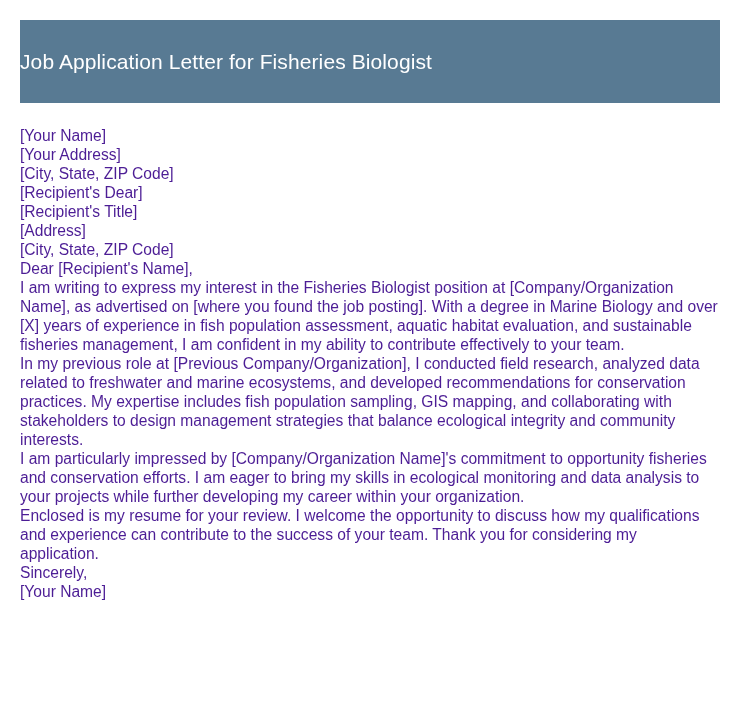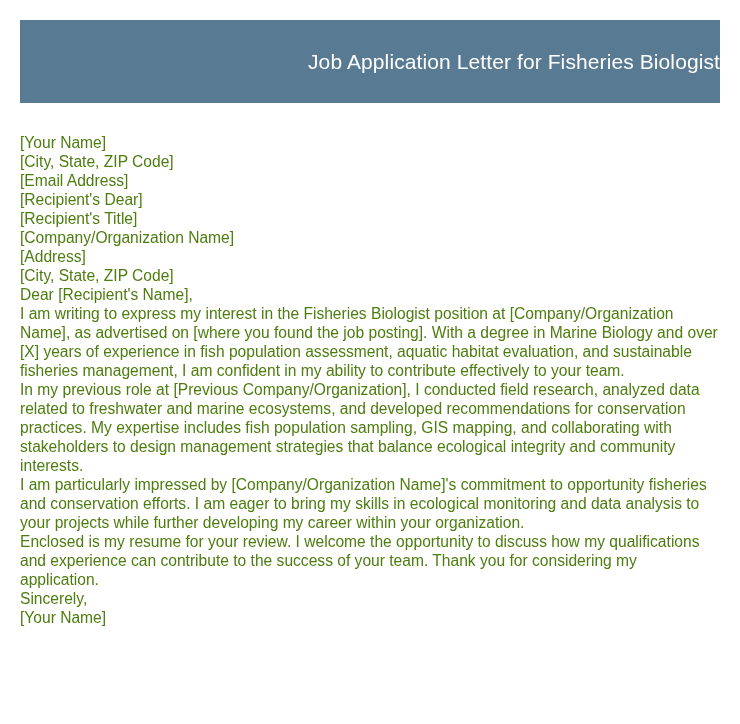--- a/index.html
+++ b/index.html
@@ -15,59 +15,58 @@
     }
     .header {
       position: absolute;
       left: 20px;
       top: 20px;
       width: 700px;
       height: 83px;
       background: #587a93;
       display: flex;
       align-items: center;
-      justify-content: flex-end;
+      justify-content: flex-start;
     }
     .header-title {
       color: #ffffff;
       font-size: 21px;
       letter-spacing: 0.1px;
       font-weight: normal;
     }
     .content {
       position: absolute;
       left: 20px;
-      top: 133px;
+      top: 126px;
       width: 700px;
-      color: #4d7c0f;
+      color: #4c1d95;
       font-size: 15.6px;
       line-height: 19px;
     }
     .line, .para {
       margin: 0;
       padding: 0;
     }
   </style>
 </head>
 <body>
 
 <div class="header">
   <h1 class="header-title">Job Application Letter for Fisheries Biologist</h1>
 </div>
 
 <div class="content">
   <div>
     <p class="line">[Your Name]</p>
+    <p class="line">[Your Address]</p>
     <p class="line">[City, State, ZIP Code]</p>
-    <p class="line">[Email Address]</p>
   </div>
   <div>
     <p class="line">[Recipient's Dear]</p>
     <p class="line">[Recipient's Title]</p>
-    <p class="line">[Company/Organization Name]</p>
     <p class="line">[Address]</p>
     <p class="line">[City, State, ZIP Code]</p>
   </div>
   <p class="line">Dear [Recipient's Name],</p>
   <p class="para">I am writing to express my interest in the Fisheries Biologist position at [Company/Organization Name], as advertised on [where you found the job posting]. With a degree in Marine Biology and over [X] years of experience in fish population assessment, aquatic habitat evaluation, and sustainable fisheries management, I am confident in my ability to contribute effectively to your team.</p>
   <p class="para">In my previous role at [Previous Company/Organization], I conducted field research, analyzed data related to freshwater and marine ecosystems, and developed recommendations for conservation practices. My expertise includes fish population sampling, GIS mapping, and collaborating with stakeholders to design management strategies that balance ecological integrity and community interests.</p>
   <p class="para">I am particularly impressed by [Company/Organization Name]'s commitment to opportunity fisheries and conservation efforts. I am eager to bring my skills in ecological monitoring and data analysis to your projects while further developing my career within your organization.</p>
   <p class="para">Enclosed is my resume for your review. I welcome the opportunity to discuss how my qualifications and experience can contribute to the success of your team. Thank you for considering my application.</p>
   <p class="line">Sincerely,</p>
   <p class="line">[Your Name]</p>

